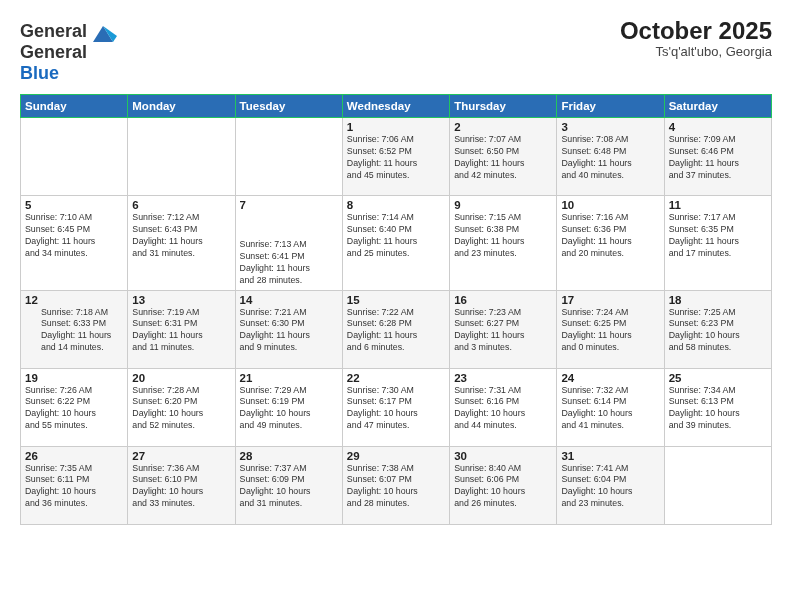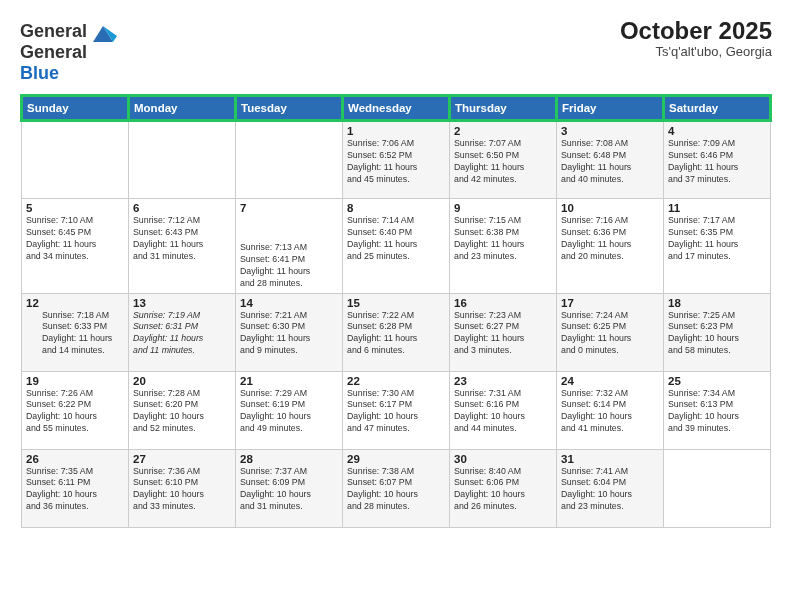--- a/index.html
+++ b/index.html
@@ -56,21 +56,21 @@
       border-collapse: collapse;
       flex: 1;
     }
     .calendar th {
       background: #2a6db5;
       color: #fff;
       font-size: 11.5px;
       font-weight: bold;
       padding: 5px 4px;
       text-align: left;
-      border: 3px solid #22c55e;
+      border: 1px solid #22c55e;
       margin-left: 26px;
     }
     .calendar td {
       border: 1px solid #ccc;
       vertical-align: top;
       padding: 3px 4px;
       width: calc(100% / 7);
       height: 78px;
       background: #fff;
     }
@@ -222,21 +222,21 @@
         <tr>
           <td>
             <span class="day-number">12</span>
             <div class="day-info" style="white-space: pre-line; margin-left: 16px;">Sunrise: 7:18 AM
 Sunset: 6:33 PM
 Daylight: 11 hours
 and 14 minutes.</div>
           </td>
           <td>
             <span class="day-number">13</span>
-            <div class="day-info" style="white-space: pre-line; font-style: italic;">Sunrise: 7:19 AM
+            <div class="day-info" style="white-space: pre-line;">Sunrise: 7:19 AM
 Sunset: 6:31 PM
 Daylight: 11 hours
 and 11 minutes.</div>
           </td>
           <td>
             <span class="day-number">14</span>
             <div class="day-info" style="white-space: pre-line;">Sunrise: 7:21 AM
 Sunset: 6:30 PM
 Daylight: 11 hours
 and 9 minutes.</div>

